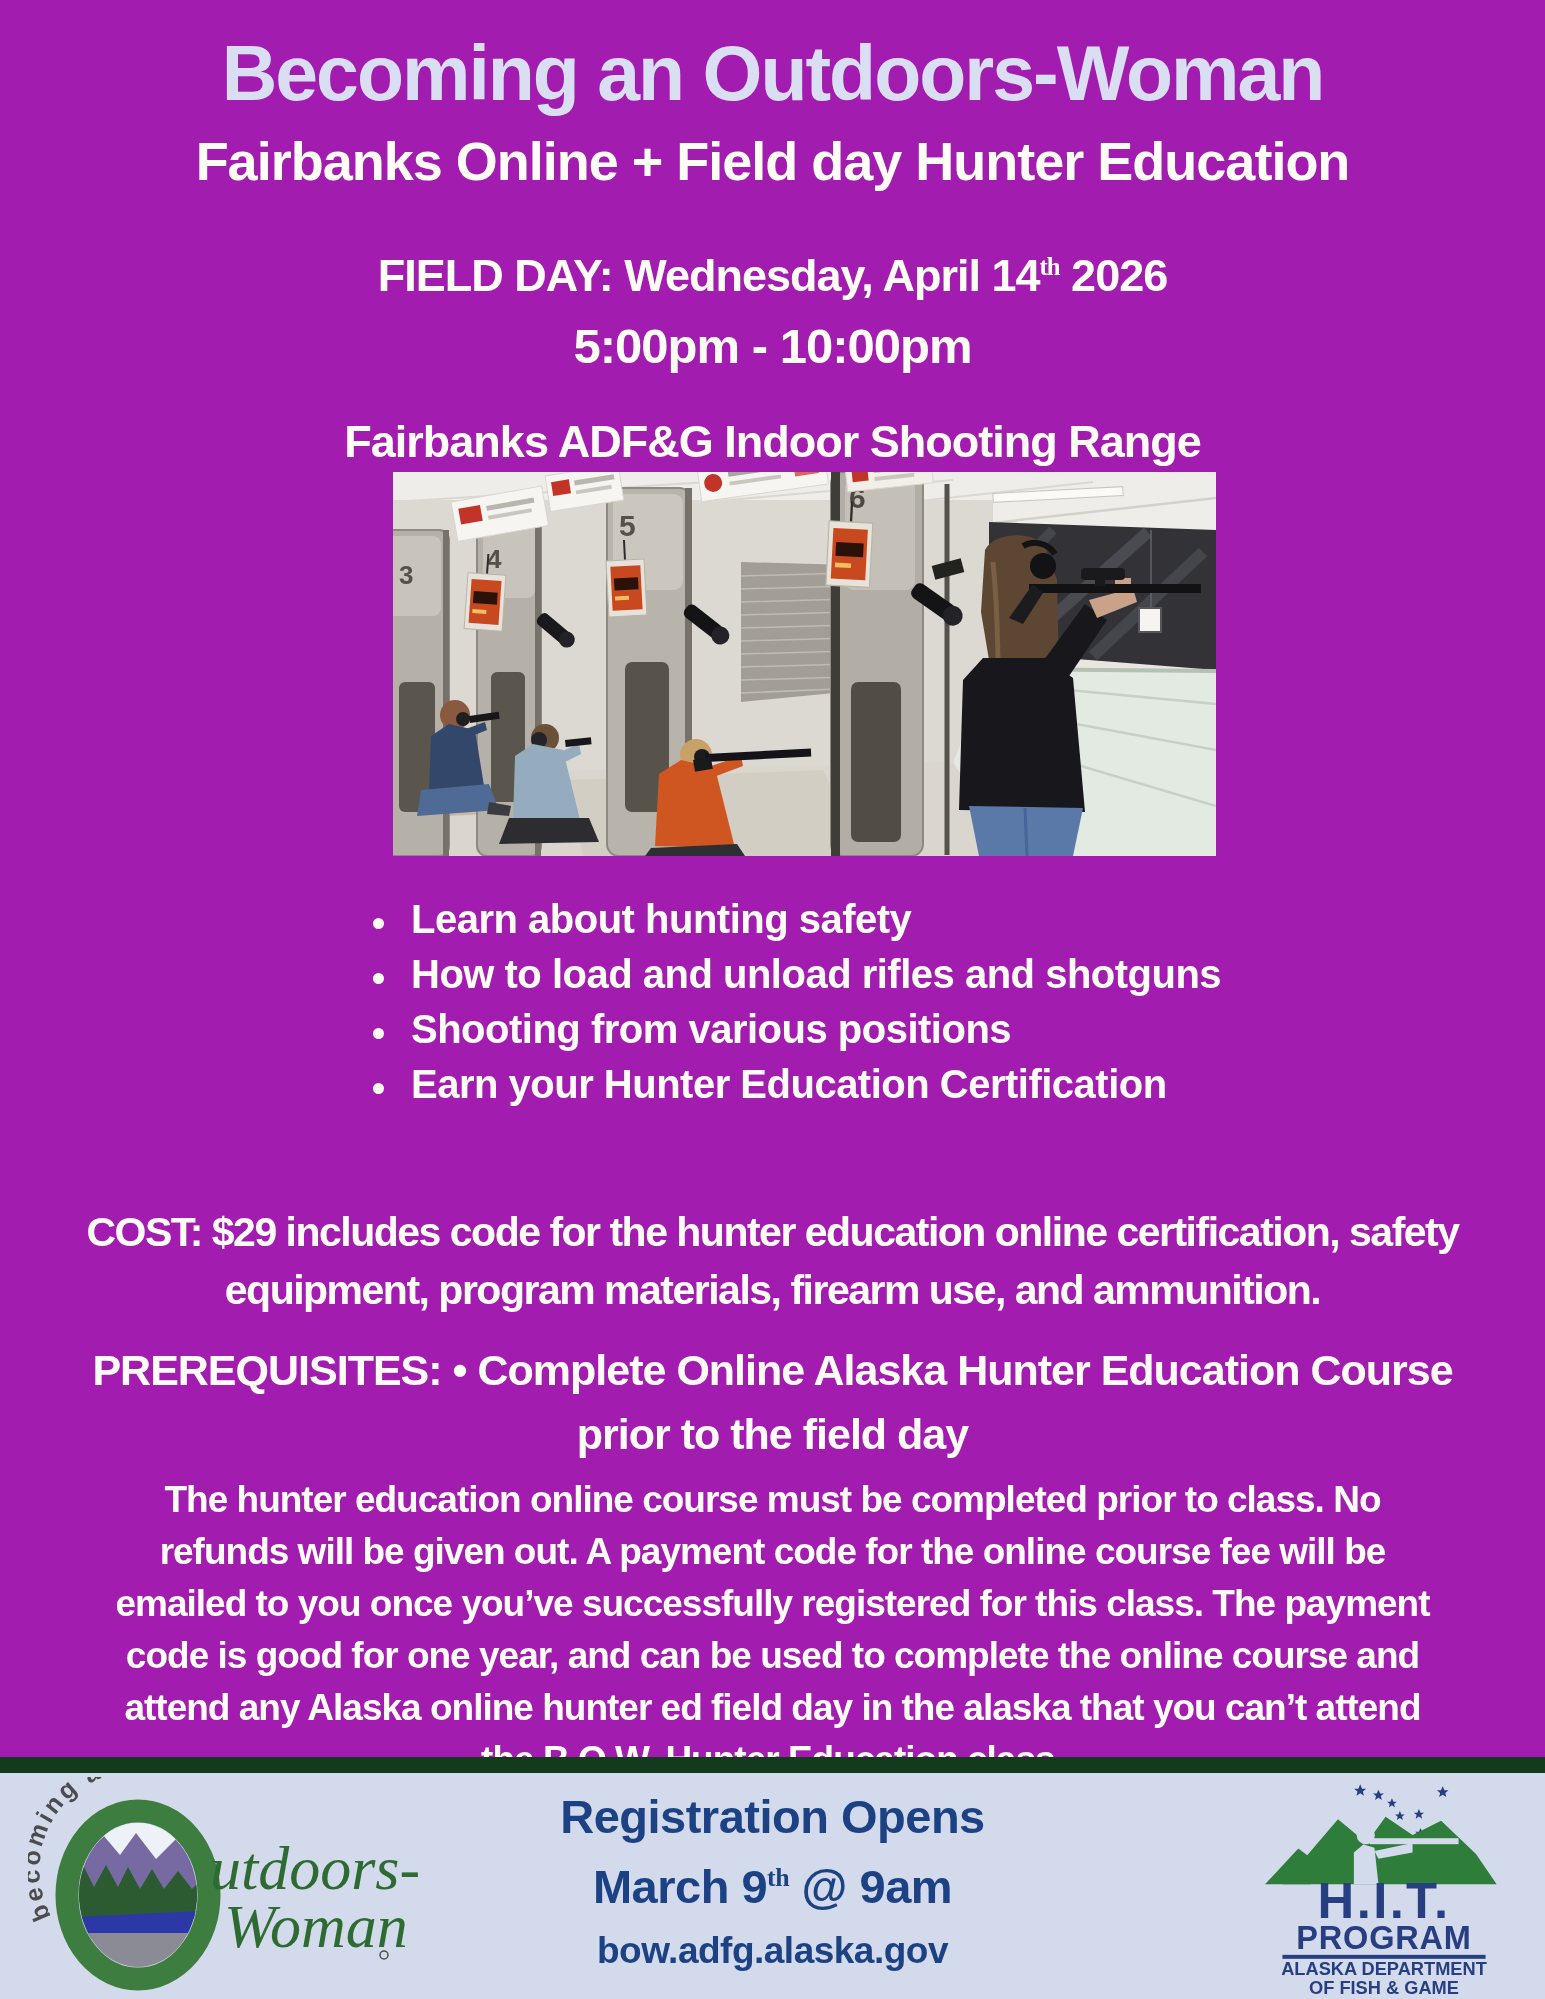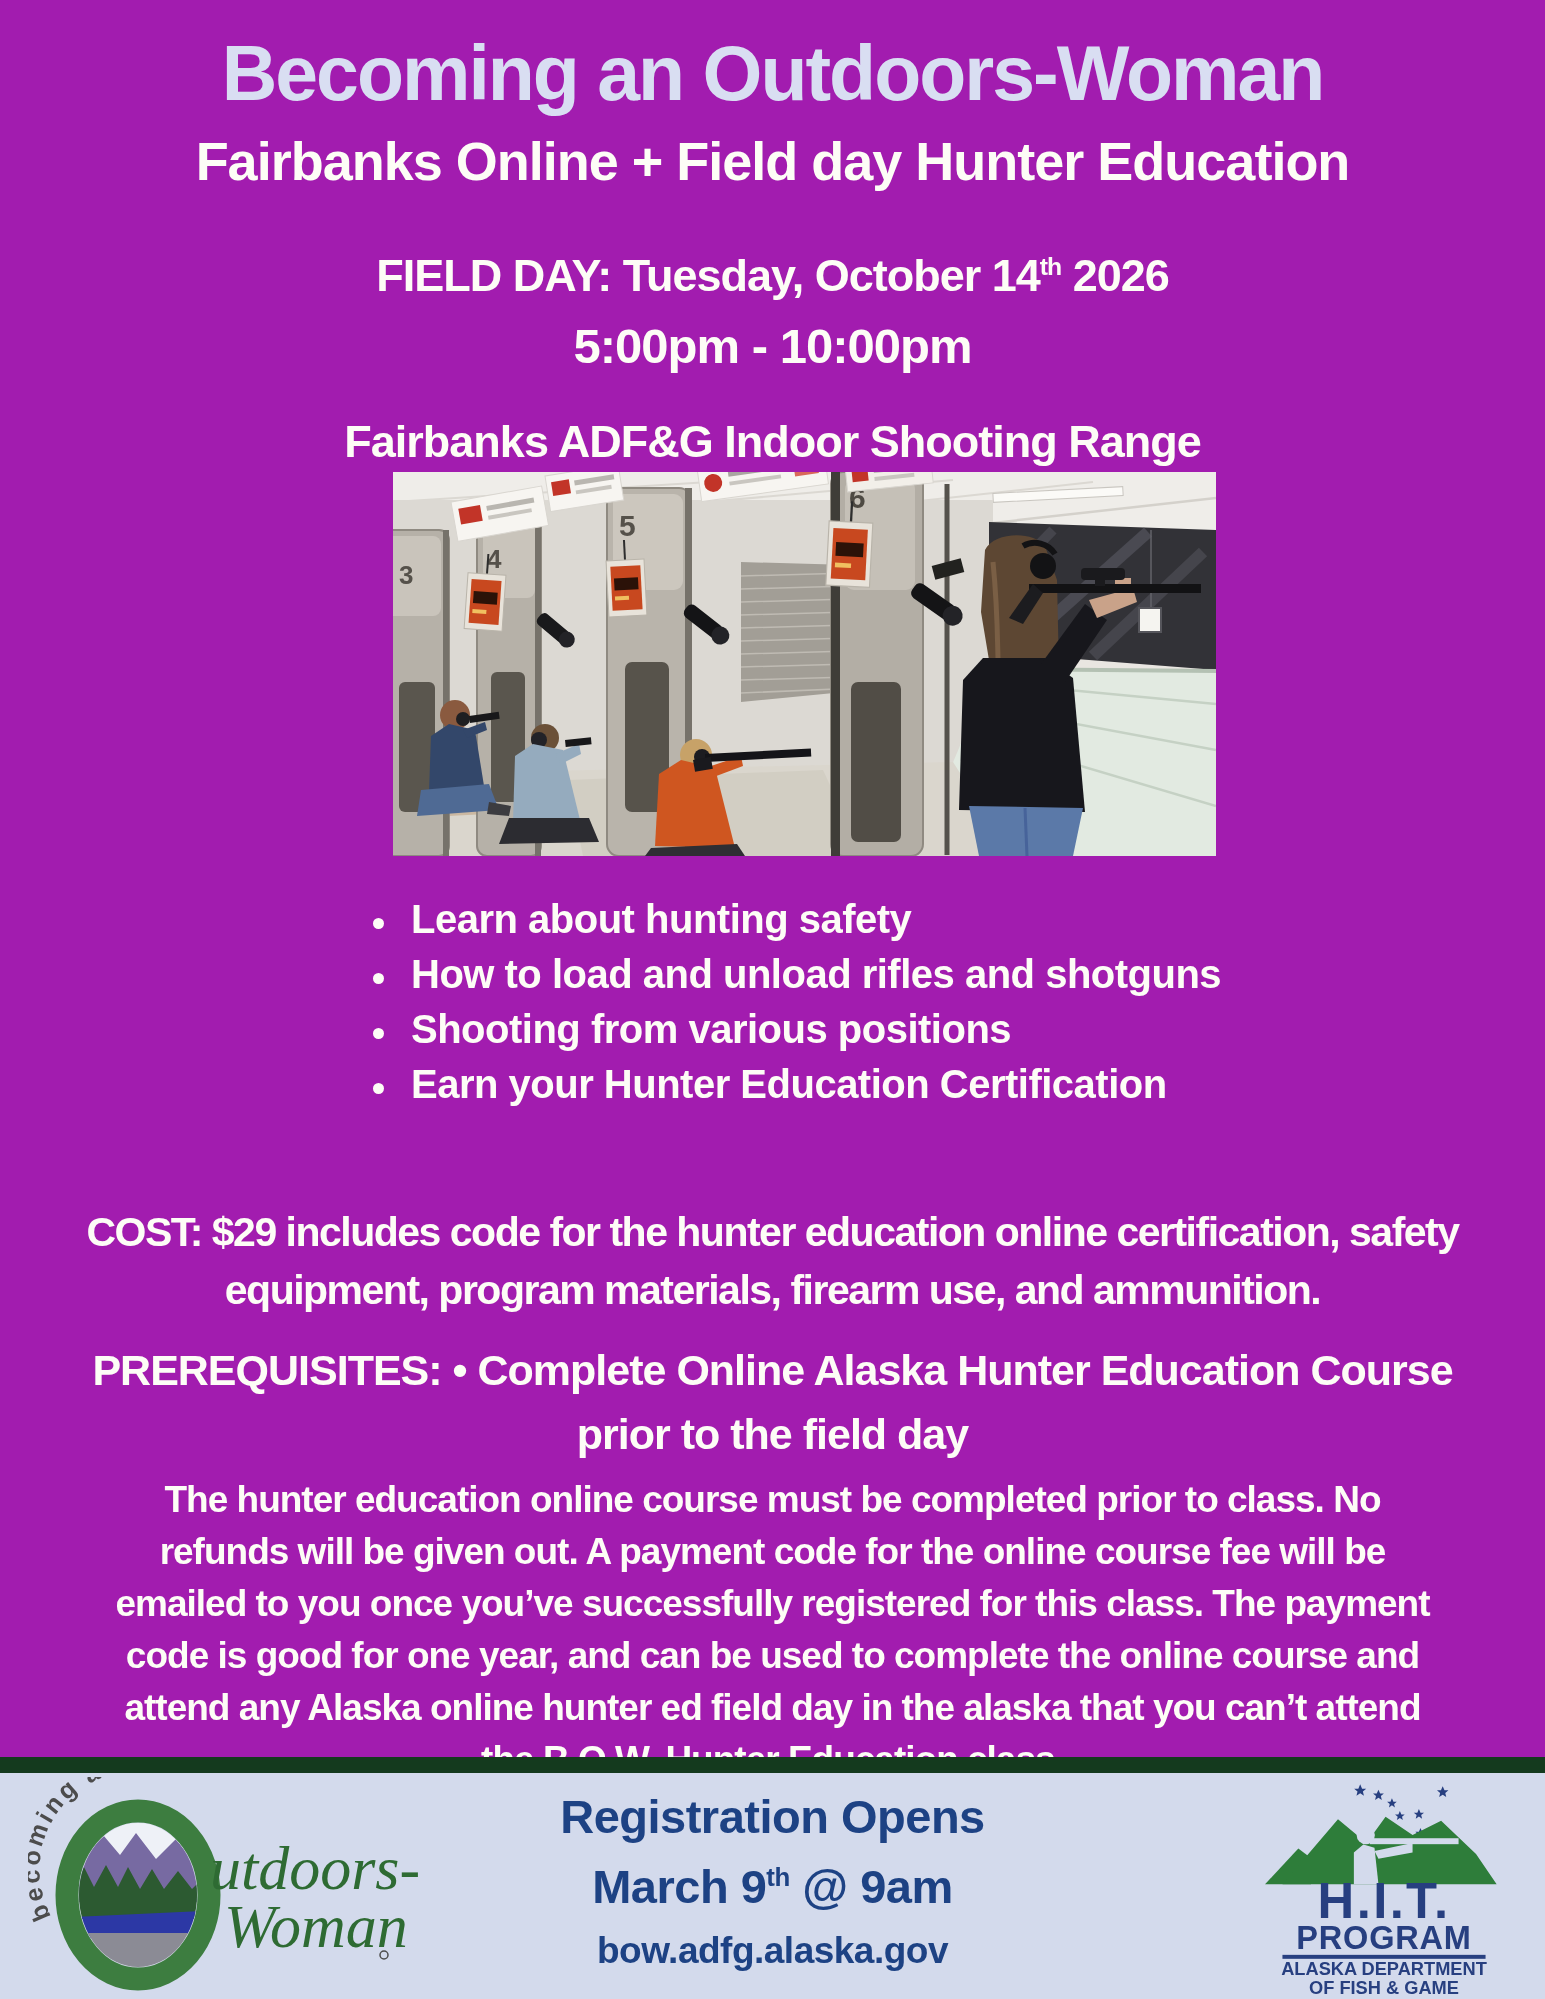--- a/index.html
+++ b/index.html
@@ -10,21 +10,21 @@
     color:#fdfdf6;
   }
   .center{left:0;right:0;text-align:center;}
   .abs{position:absolute;}
   .title{top:30px;font-size:77px;line-height:1.12;color:#d9def2;letter-spacing:-2px;}
   .subtitle{top:130px;font-size:54px;letter-spacing:-1px;color:#fdfdf6;}
   .event-line{letter-spacing:-1px;}
   .event-1{top:250px;font-size:45px;}
   .event-2{top:318px;font-size:49px;}
   .event-3{top:416px;font-size:45px;}
-  sup{font-size:0.55em;vertical-align:super;line-height:0;}
+  sup{font-size:0.55em;vertical-align:super;line-height:0;font-family:Liberation Serif, serif;}
   .photo-wrap{top:472px;left:393px;width:823px;height:384px;}
   .photo-wrap svg{display:block;width:823px;height:384px;}
   .bullets{top:897px;left:373px;}
   .bullet-row{display:flex;align-items:flex-start;height:55px;font-size:40px;letter-spacing:-0.5px;}
   .bullet-dot{width:11px;height:11px;border-radius:50%;background:#fdfdf6;margin:21px 27px 0 0;flex:none;}
   .cost-block{top:1203px;font-size:41px;line-height:58px;letter-spacing:-1.5px;padding:0 10px;}
   .prereq-block{top:1338px;font-size:43px;line-height:64px;letter-spacing:-1px;}
   .para-block{top:1474px;font-size:37px;line-height:52px;letter-spacing:-1px;}
   .footer-strip{top:1757px;height:16px;left:0;right:0;background:#143a1e;}
   .footer{top:1773px;height:226px;left:0;right:0;background:#d3daec;}
@@ -38,21 +38,21 @@
   .serif-txt{font-family:"Liberation Serif", serif;font-style:italic;font-weight:normal;}
 </style>
 </head>
 <body>
 
 <div class="page">
 
   <div class="abs center title">Becoming an Outdoors-Woman</div>
   <div class="abs center subtitle">Fairbanks Online + Field day Hunter Education</div>
 
-  <div class="abs center event-line event-1"><span>FIELD DAY: Tuesday, October 14</span><sup>th</sup><span> 2026</span></div>
+  <div class="abs center event-line event-1"><span>FIELD DAY: Wednesday, April 14</span><sup>th</sup><span> 2026</span></div>
   <div class="abs center event-line event-2">5:00pm - 10:00pm</div>
   <div class="abs center event-line event-3">Fairbanks ADF&amp;G Indoor Shooting Range</div>
 
   <div class="abs photo-wrap">
     <svg viewBox="0 0 823 384">
       <rect width="823" height="384" fill="#e9e6e1"></rect>
 
       <rect width="823" height="80" fill="#efede9"></rect>
       <path d="M0,30 L380,6" stroke="#dbd8d2" stroke-width="2" fill="none"></path>
       <path d="M0,58 L560,8" stroke="#dbd8d2" stroke-width="2" fill="none"></path>

